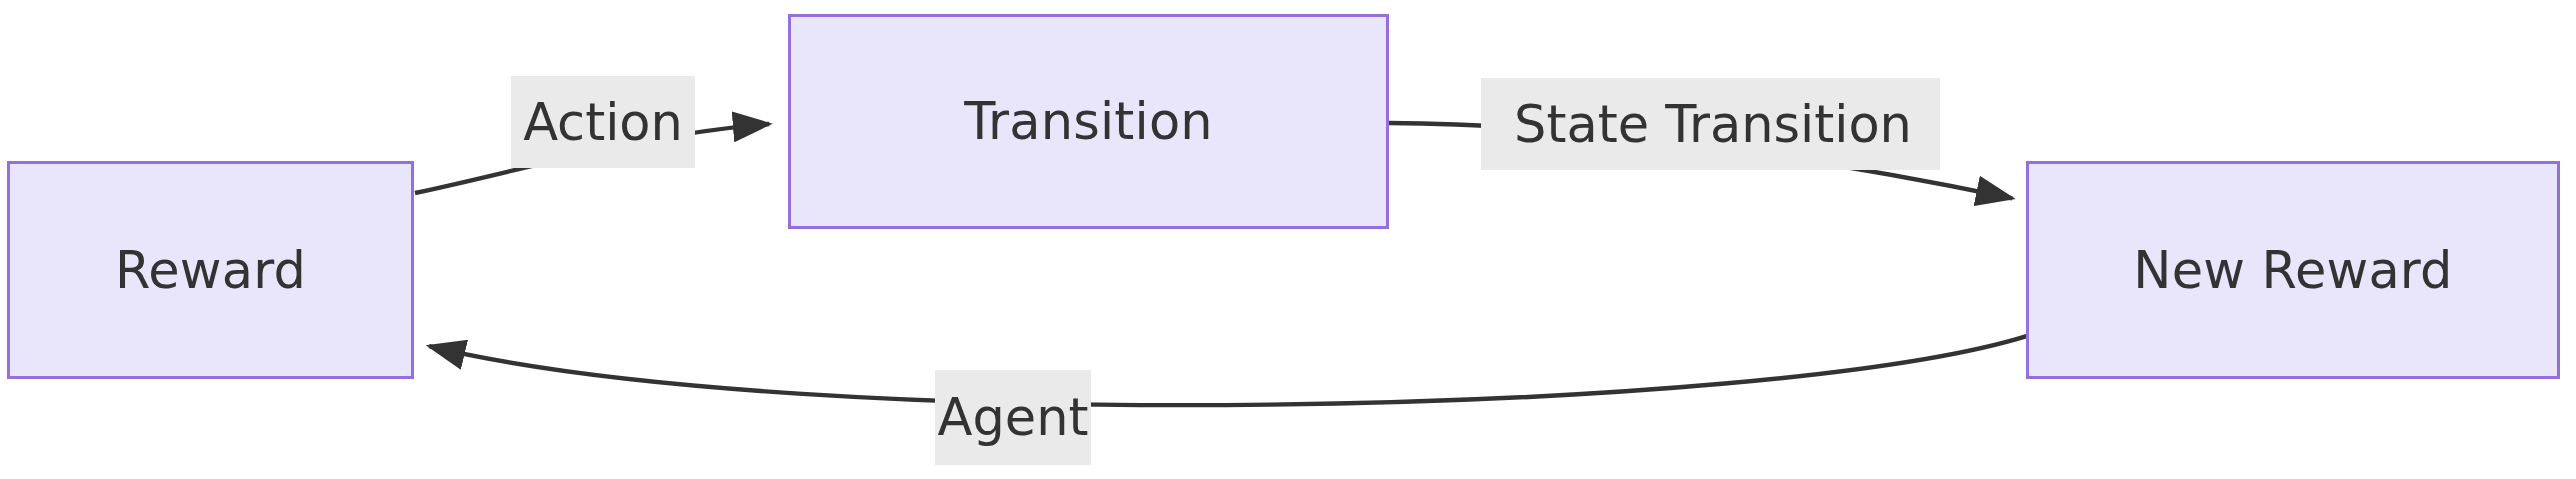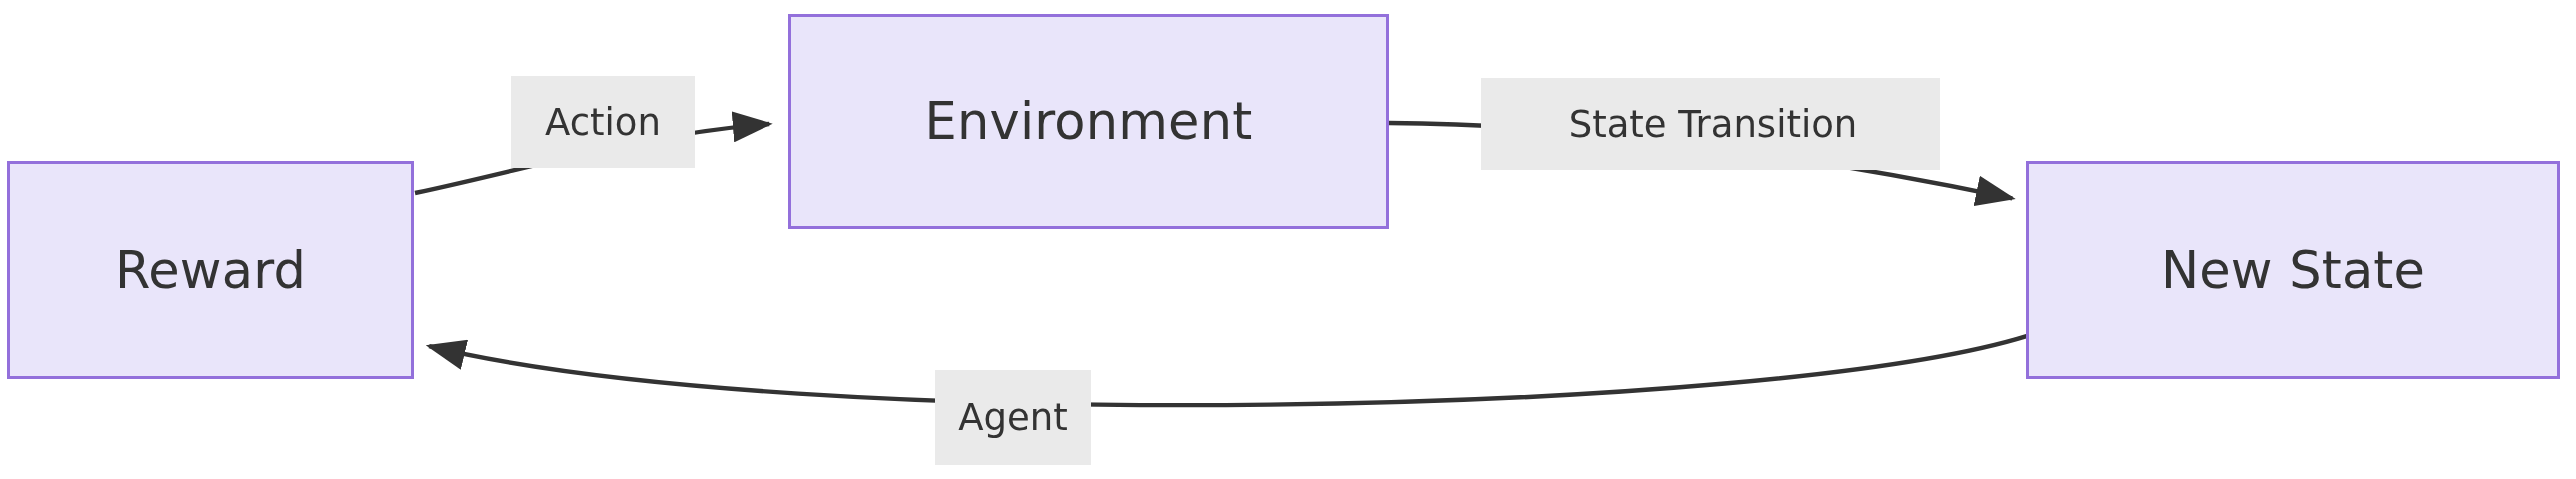--- a/index.html
+++ b/index.html
@@ -39,21 +39,21 @@
     color: #333333;
     line-height: 1;
     white-space: nowrap;
     letter-spacing: 0.2px;
   }
   .edge-label {
     position: absolute;
     box-sizing: border-box;
     background: #eaeaea;
     color: #333333;
-    font-size: 37px;
+    font-size: 51px;
     line-height: 1;
     white-space: nowrap;
     display: flex;
     align-items: center;
     justify-content: center;
     padding: 0 7px;
   }
   #node-agent     { left: 7px;    top: 161px; width: 407px; height: 218px; }
   #node-environment { left: 788px; top: 14px;  width: 601px; height: 215px; }
   #node-new-state { left: 2026px; top: 161px; width: 534px; height: 218px; }
@@ -79,25 +79,25 @@
     <path d="M 1568,139 C 1800,140 2060,180 2272,224" fill="none" stroke="#333333" stroke-width="5" marker-end="url(#arrowhead)"></path>
 
     <path d="M 2290,379 C 2000,470 900,492 484,391" fill="none" stroke="#333333" stroke-width="5" marker-end="url(#arrowhead)"></path>
   </svg>
 
   <div class="node" id="node-agent">
     <span class="node-label">Reward</span>
   </div>
 
   <div class="node" id="node-environment">
-    <span class="node-label">Environment</span>
+    <span class="node-label">Transition</span>
   </div>
 
   <div class="node" id="node-new-state">
-    <span class="node-label">New State</span>
+    <span class="node-label">New Reward</span>
   </div>
 
   <div class="edge-label" id="label-action">
     <span>Action</span>
   </div>
 
   <div class="edge-label" id="label-state-transition">
     <span>State Transition</span>
   </div>
 

